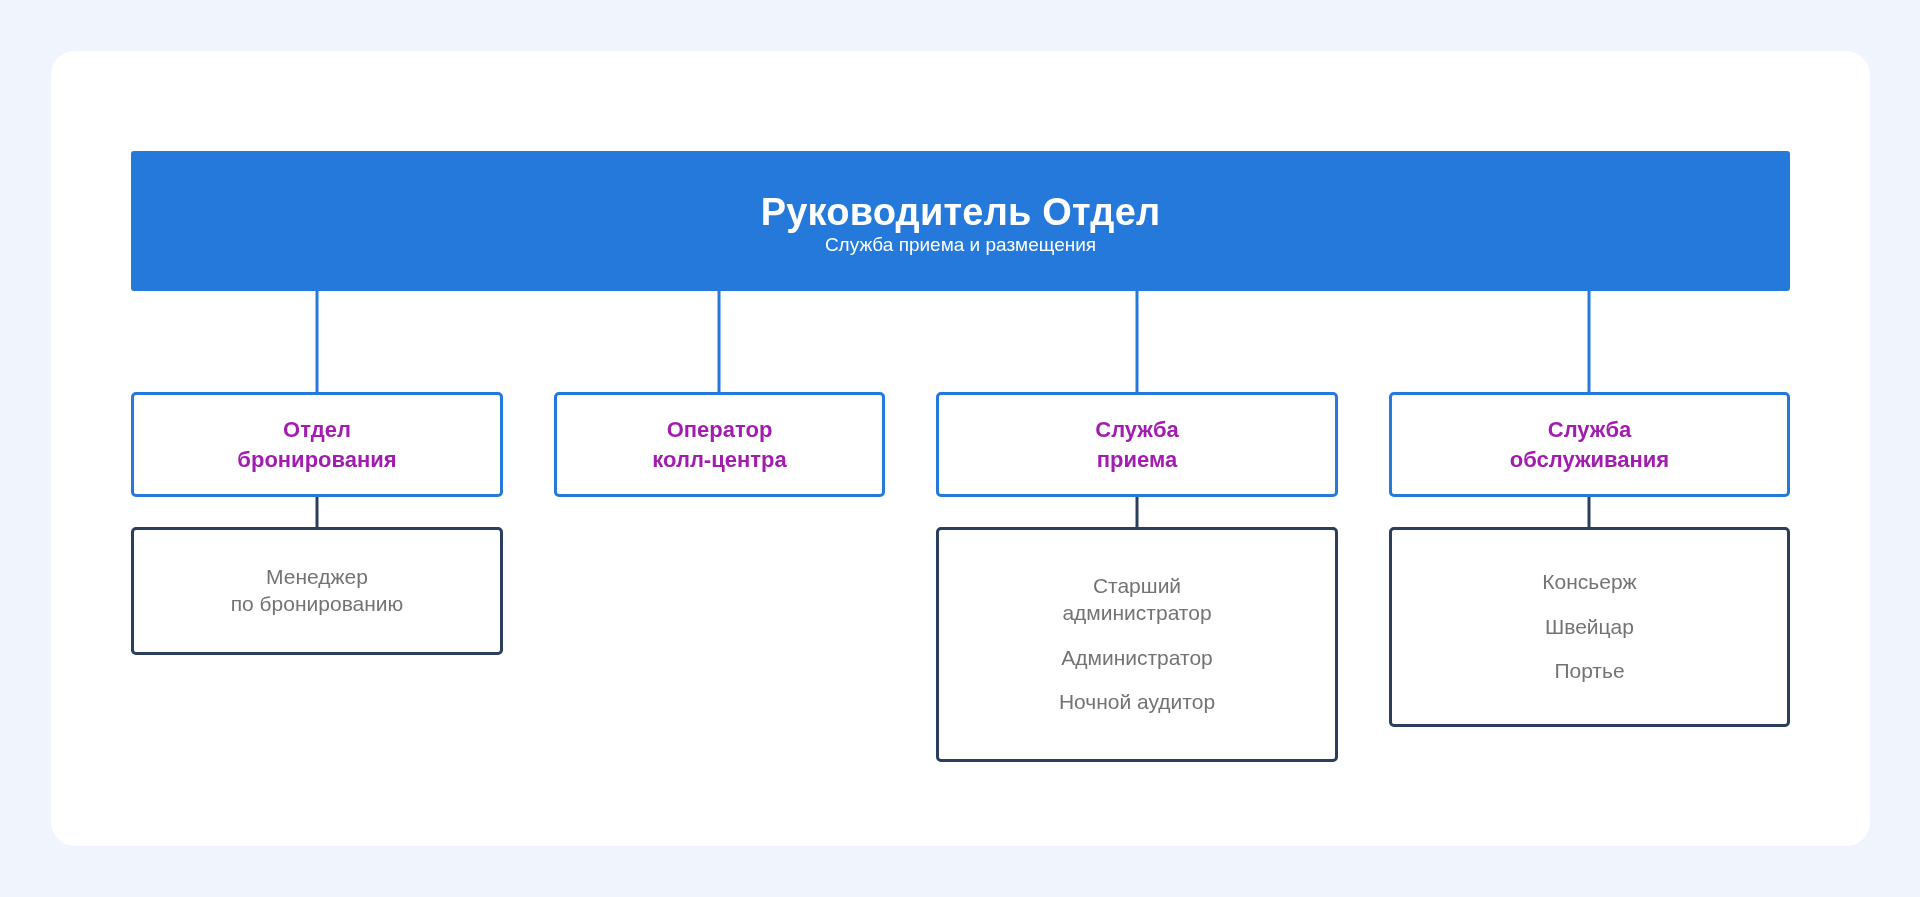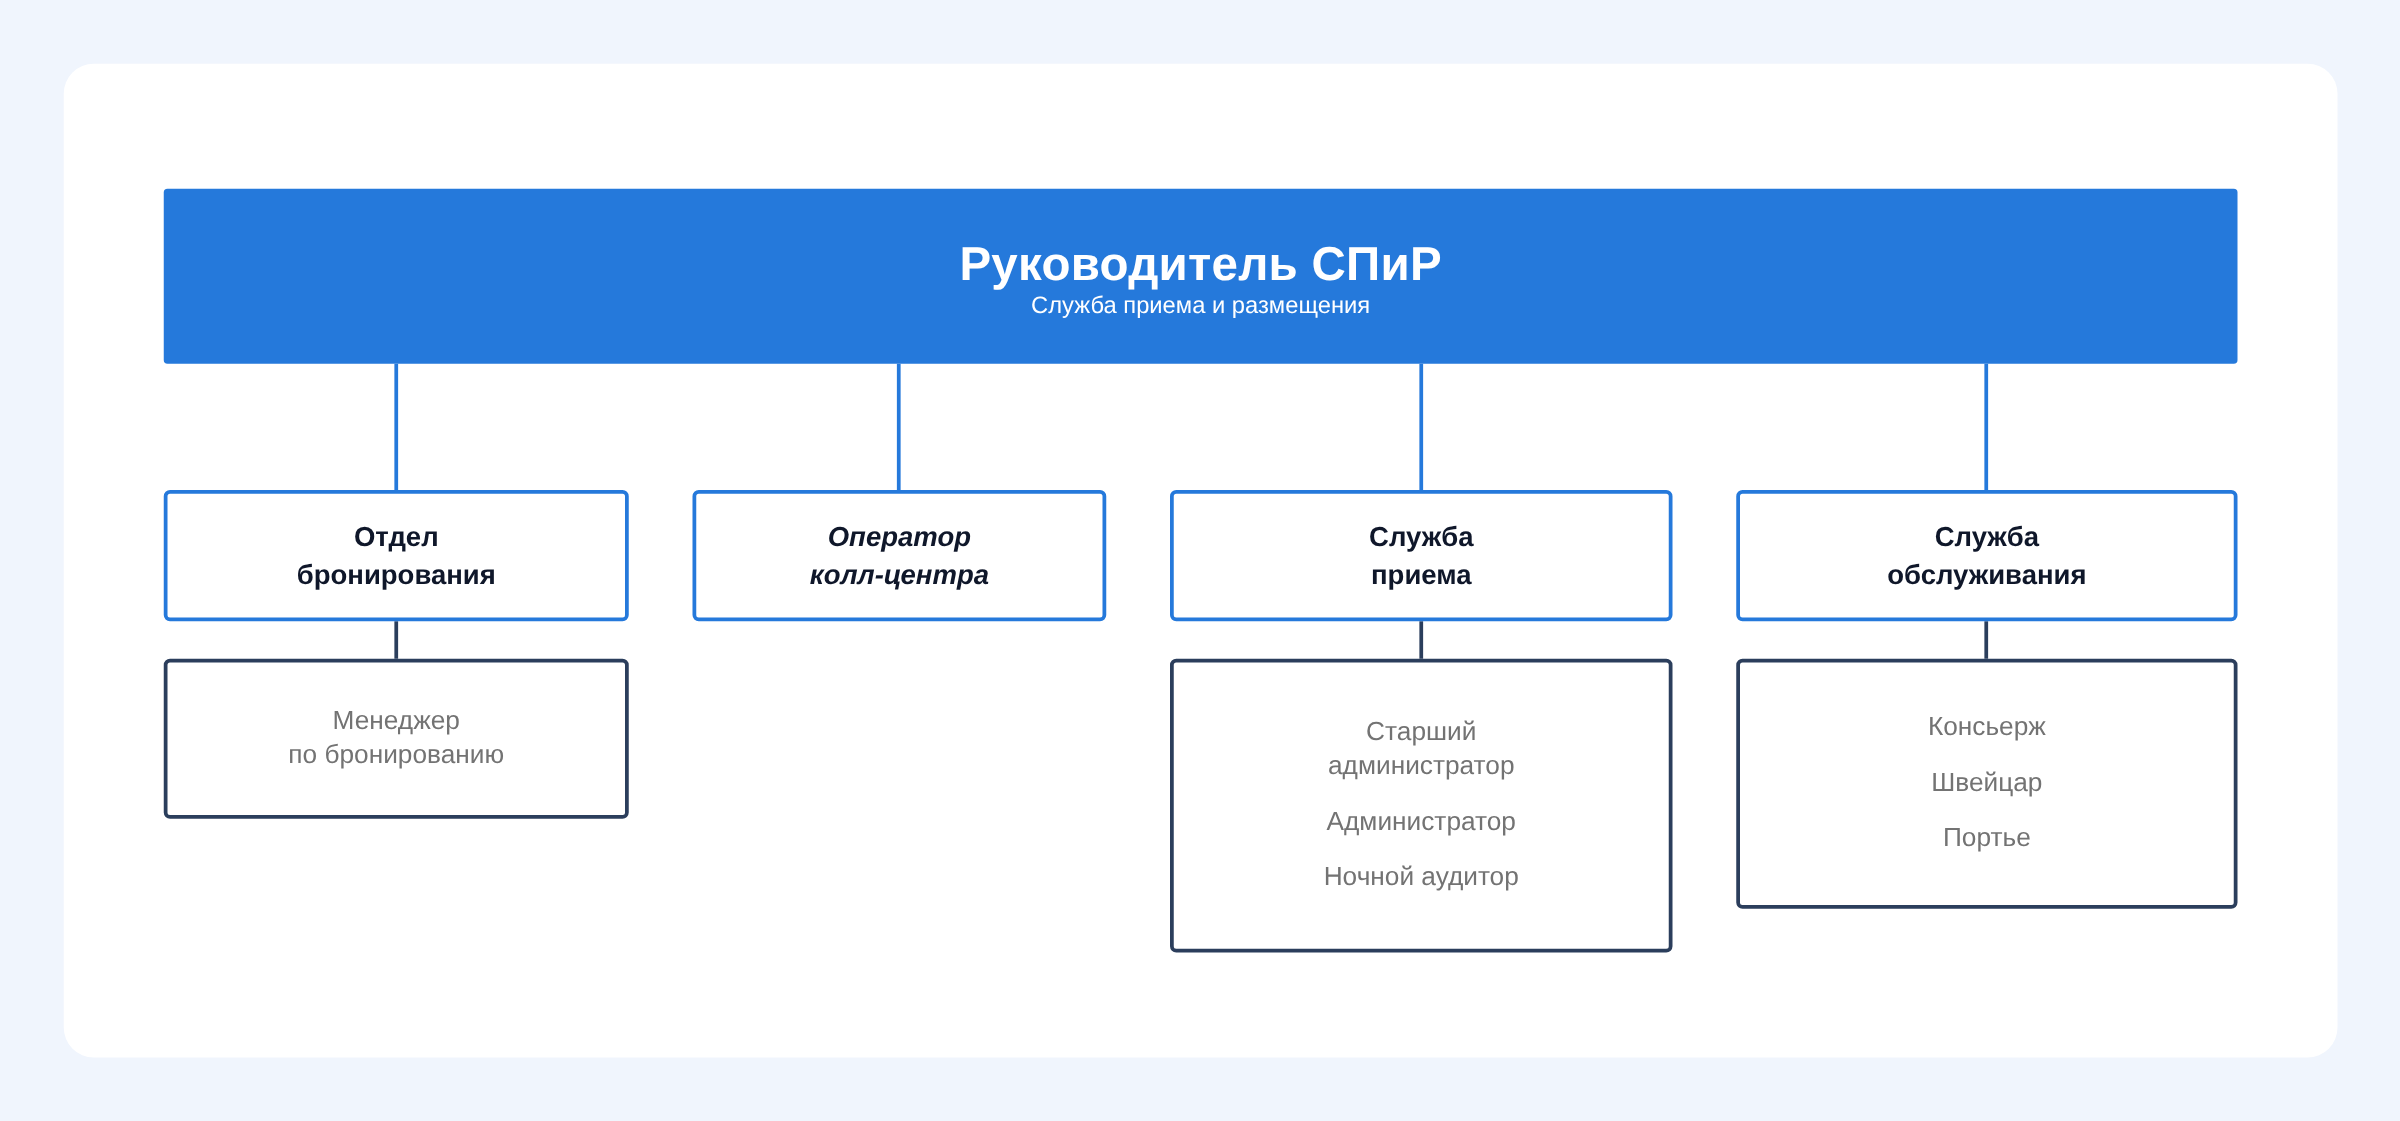--- a/index.html
+++ b/index.html
@@ -88,21 +88,21 @@
     background: #ffffff;
     border: 3px solid #2579db;
     border-radius: 5px;
     box-sizing: border-box;
     display: flex;
     align-items: center;
     justify-content: center;
     text-align: center;
   }
   .dept-label {
-    color: #0f172a;
+    color: #a21caf;
     font-size: 22px;
     font-weight: bold;
     line-height: 1.32;
     white-space: pre-line;
   }
 
   
   .roles-node {
     position: absolute;
     background: #ffffff;
@@ -119,21 +119,21 @@
     color: #737373;
     font-size: 21px;
     font-weight: normal;
     line-height: 1.28;
     white-space: pre-line;
     padding: 9px 0;
   }
 
   
   .col-0 { left: 80px;   width: 372px; }
-  .col-1 { left: 503px;  width: 331px; font-style: italic; }
+  .col-1 { left: 503px;  width: 331px; }
   .col-2 { left: 885px;  width: 402px; }
   .col-3 { left: 1338px; width: 401px; }
 
   .roles-0 { top: 476px; height: 128px; }
   .roles-2 { top: 476px; height: 235px; }
   .roles-3 { top: 476px; height: 200px; }
 </style>
 </head>
 <body>
 
@@ -147,21 +147,21 @@
         <line x1="668" y1="240" x2="668" y2="341" stroke="#2579db" stroke-width="3"></line>
         <line x1="1086" y1="240" x2="1086" y2="341" stroke="#2579db" stroke-width="3"></line>
         <line x1="1538" y1="240" x2="1538" y2="341" stroke="#2579db" stroke-width="3"></line>
 
         <line x1="266" y1="446" x2="266" y2="476" stroke="#2b3e5c" stroke-width="3"></line>
         <line x1="1086" y1="446" x2="1086" y2="476" stroke="#2b3e5c" stroke-width="3"></line>
         <line x1="1538" y1="446" x2="1538" y2="476" stroke="#2b3e5c" stroke-width="3"></line>
       </svg>
 
       <div class="root-node">
-        <div class="root-title">Руководитель СПиР</div>
+        <div class="root-title">Руководитель Отдел</div>
         <div class="root-subtitle">Служба приема и размещения</div>
       </div>
 
       <div class="dept-node col-0">
         <div class="dept-label">Отдел
 бронирования</div>
       </div>
       <div class="dept-node col-1">
         <div class="dept-label">Оператор
 колл-центра</div>

